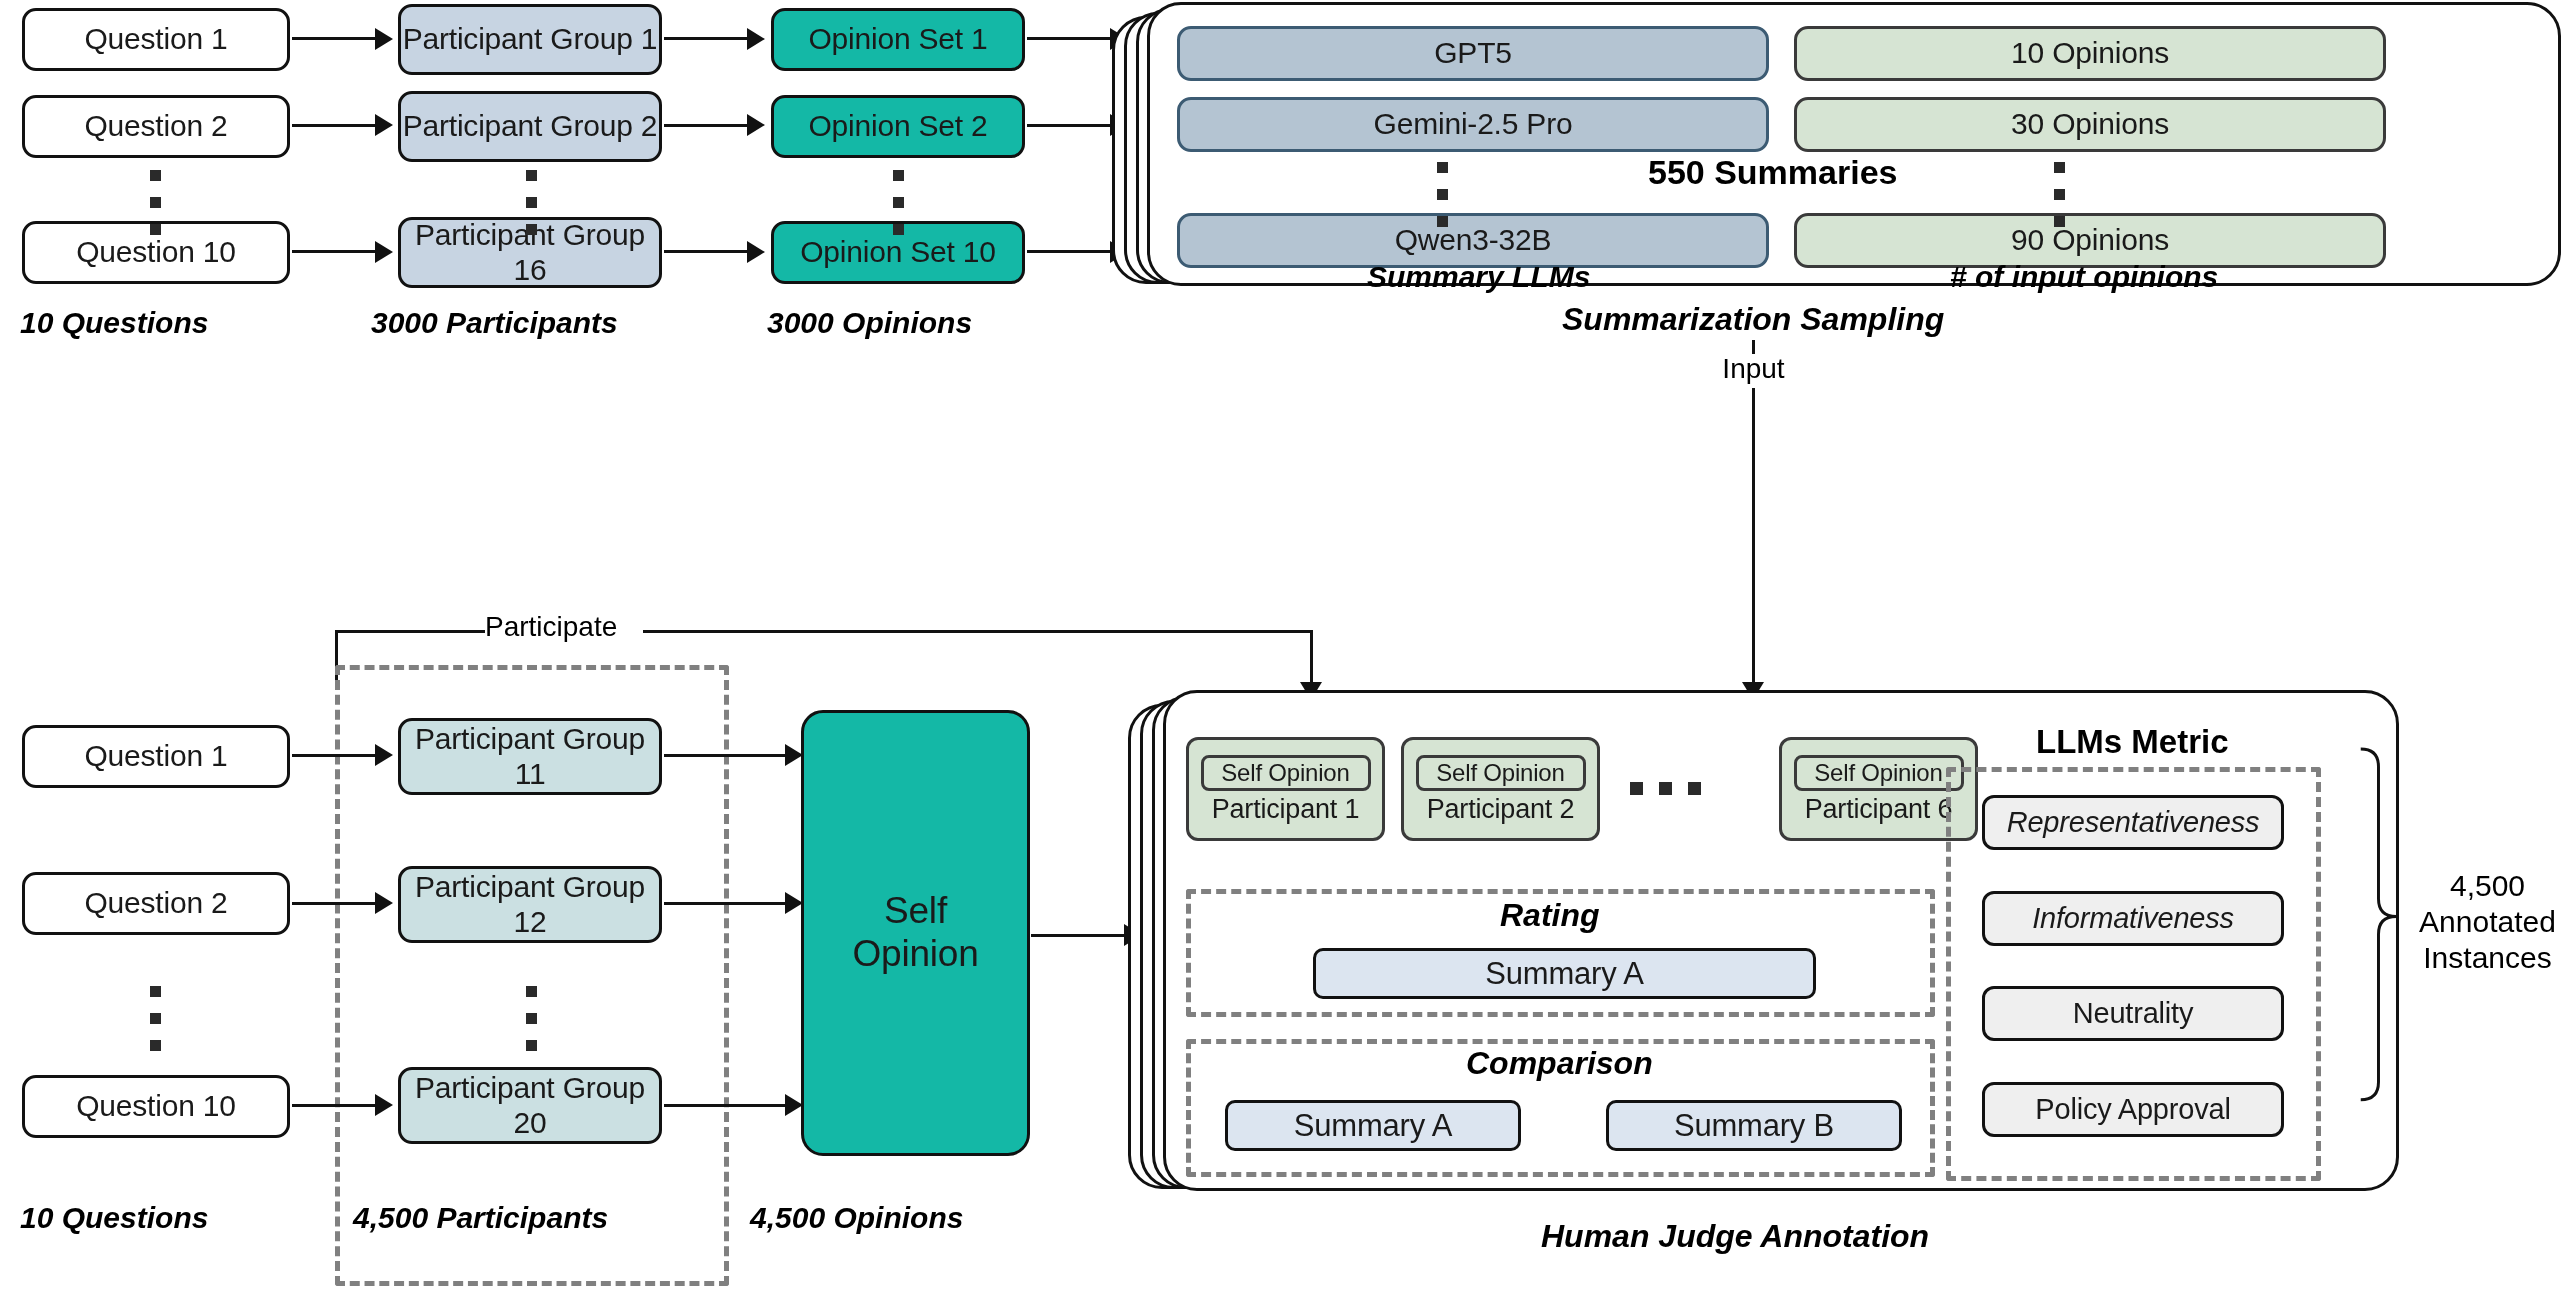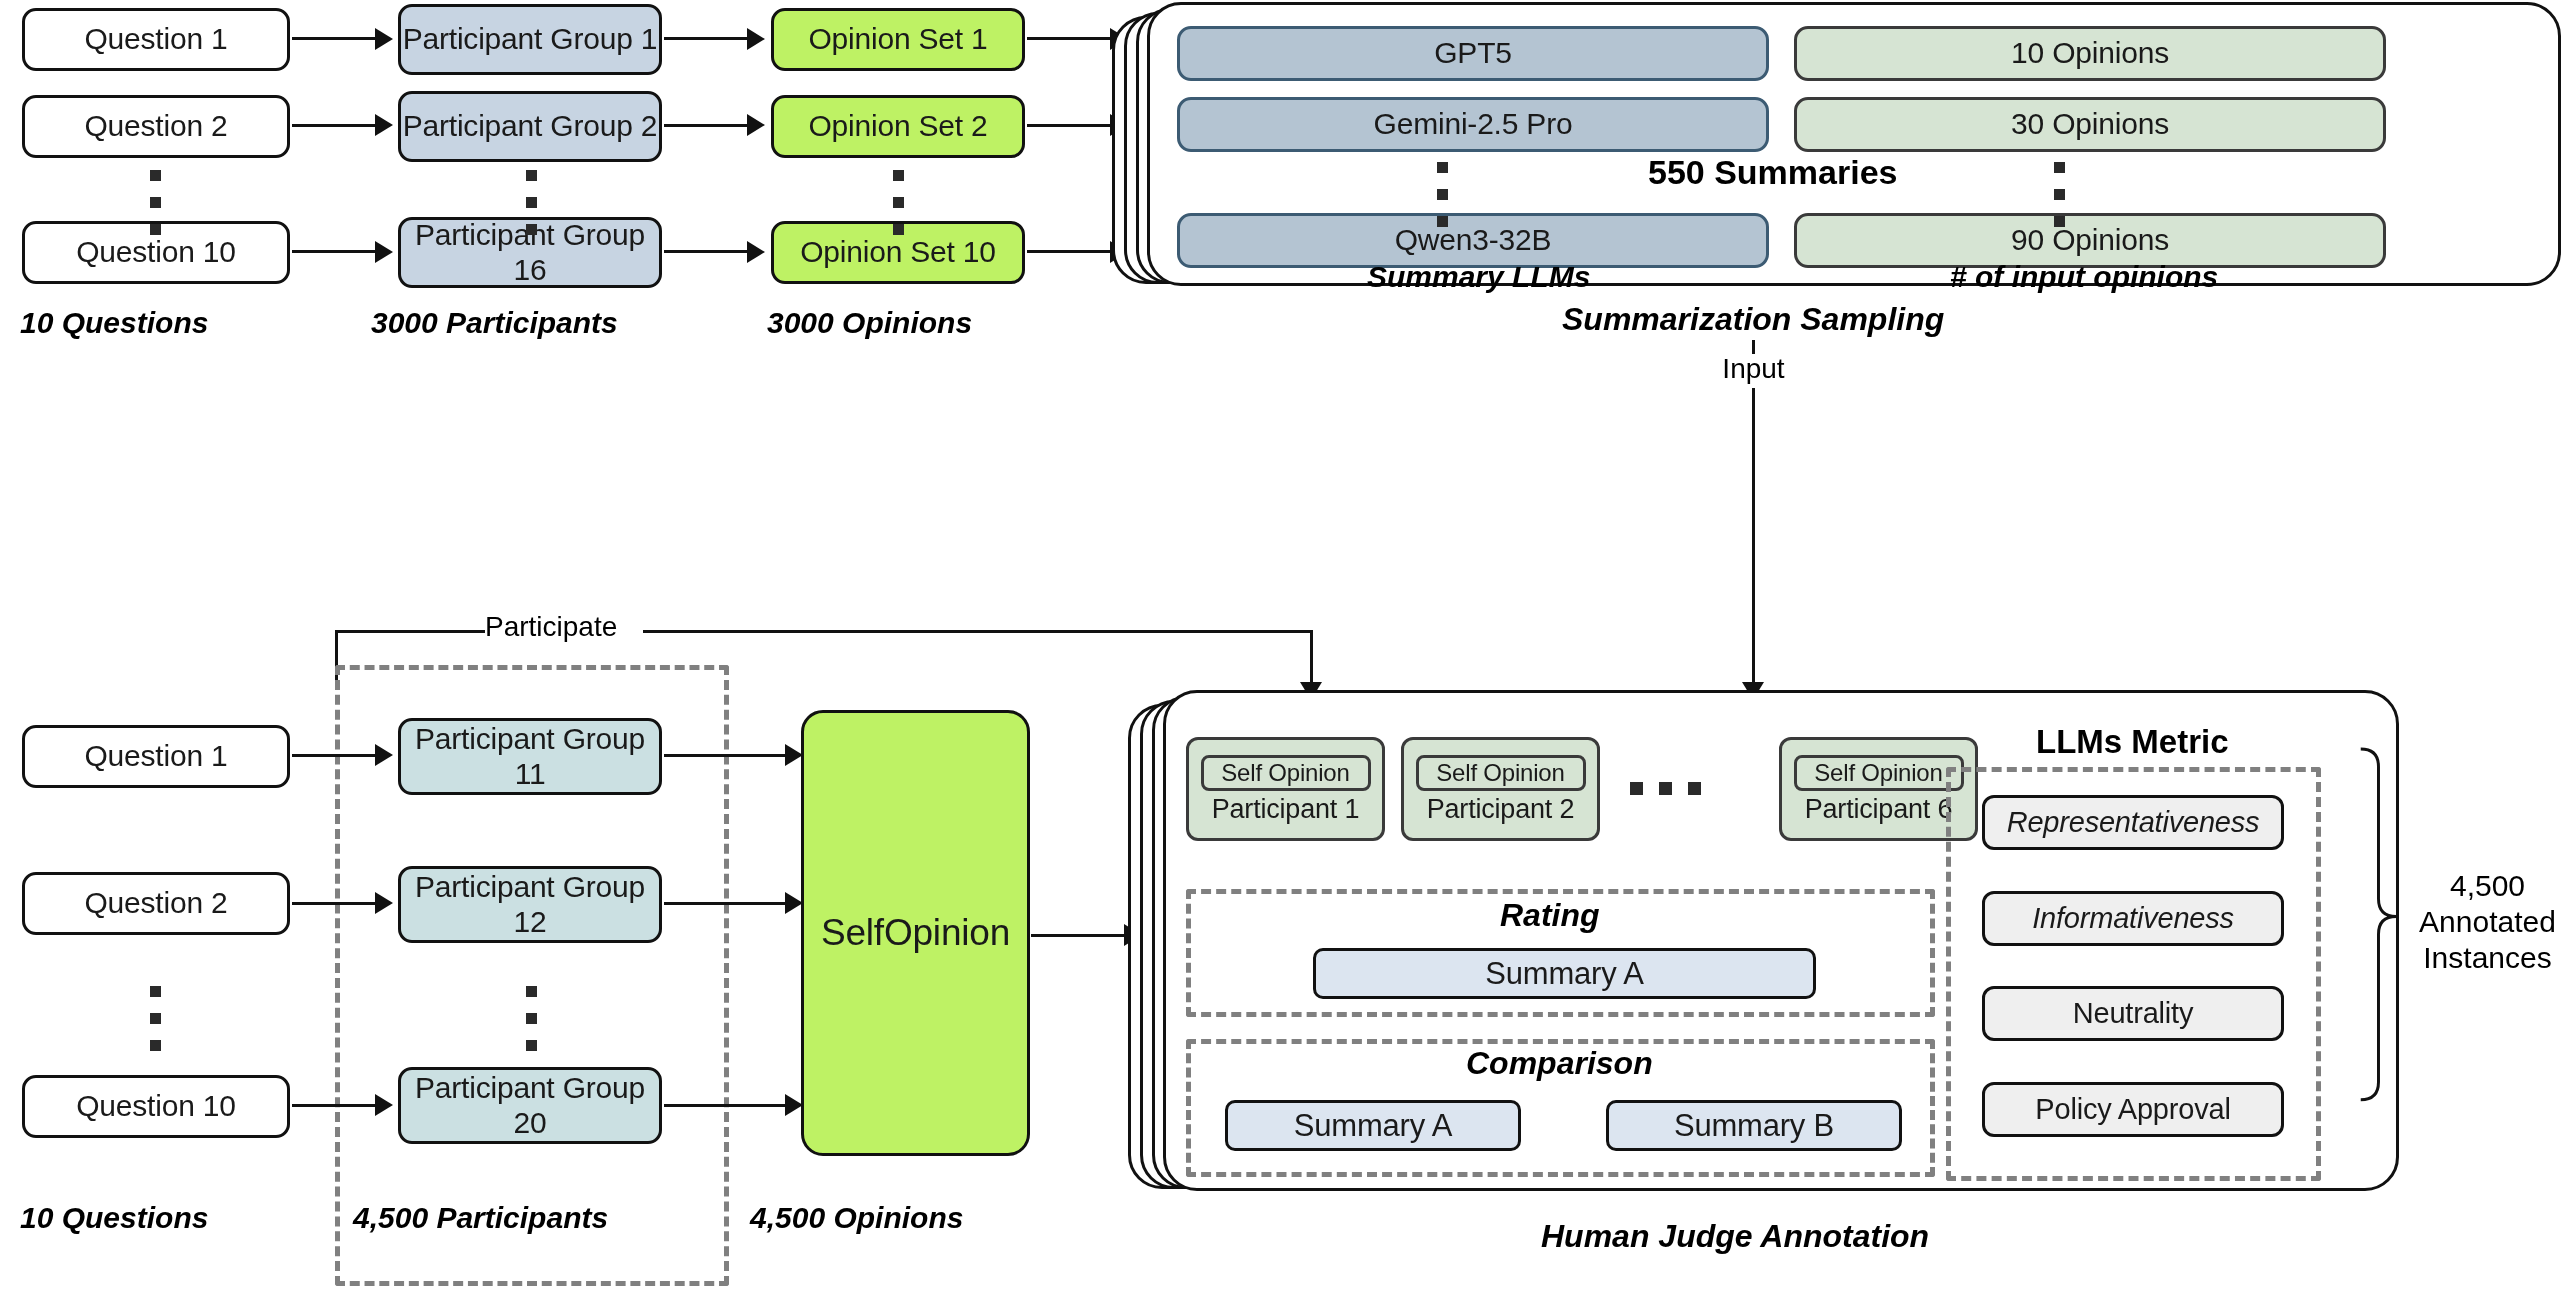--- a/index.html
+++ b/index.html
@@ -24,21 +24,21 @@
     justify-content:center;
     text-align:center;
     line-height:1.15;
     border:3px solid #111111;
     border-radius:14px;
     background:#ffffff;
     font-size:30px;
     letter-spacing:-0.2px;
   }
   .box.white{background:#ffffff;}
-  .box.grey{background:#bef264;}
+  .box.grey{background:#14b8a6;}
   .box.blue{background:#c7d4e2;border-color:#111111;}
   .box.bluellm{background:#b4c4d2;border:3px solid #3c5b73;}
   .box.green{background:#d6e4d3;border:3px solid #3a3a3a;}
   .box.teal{background:#cbe0e2;border-color:#111111;}
   .box.summary{background:#dce5f0;border:3px solid #111111;border-radius:10px;font-size:31px;}
   .box.metric{background:#efefef;border:3px solid #111111;border-radius:12px;font-size:29px;}
   .box.metric.ital{font-style:italic;}
 
   .caption{
     position:absolute;
@@ -236,21 +236,21 @@
   <div class="hline" style="left:292px;top:1104px;width:85px;"></div>
   <div class="arrowhead" style="left:375px;top:1094px;"></div>
 
   <div class="hline" style="left:664px;top:754px;width:124px;"></div>
   <div class="arrowhead" style="left:785px;top:744px;"></div>
   <div class="hline" style="left:664px;top:902px;width:124px;"></div>
   <div class="arrowhead" style="left:785px;top:892px;"></div>
   <div class="hline" style="left:664px;top:1104px;width:124px;"></div>
   <div class="arrowhead" style="left:785px;top:1094px;"></div>
 
-  <div class="box grey" style="left:801px;top:710px;width:229px;height:446px;flex-direction:row;font-size:37px;border-radius:22px;">
+  <div class="box grey" style="left:801px;top:710px;width:229px;height:446px;flex-direction:column;font-size:37px;border-radius:22px;">
     <span>Self</span>
     <span>Opinion</span>
   </div>
 
   <div class="hline" style="left:1031px;top:934px;width:97px;"></div>
   <div class="arrowhead" style="left:1124px;top:924px;"></div>
 
   <div class="caption" style="left:20px;top:1201px;">10 Questions</div>
   <div class="caption" style="left:353px;top:1201px;">4,500 Participants</div>
   <div class="caption" style="left:750px;top:1201px;">4,500 Opinions</div>

